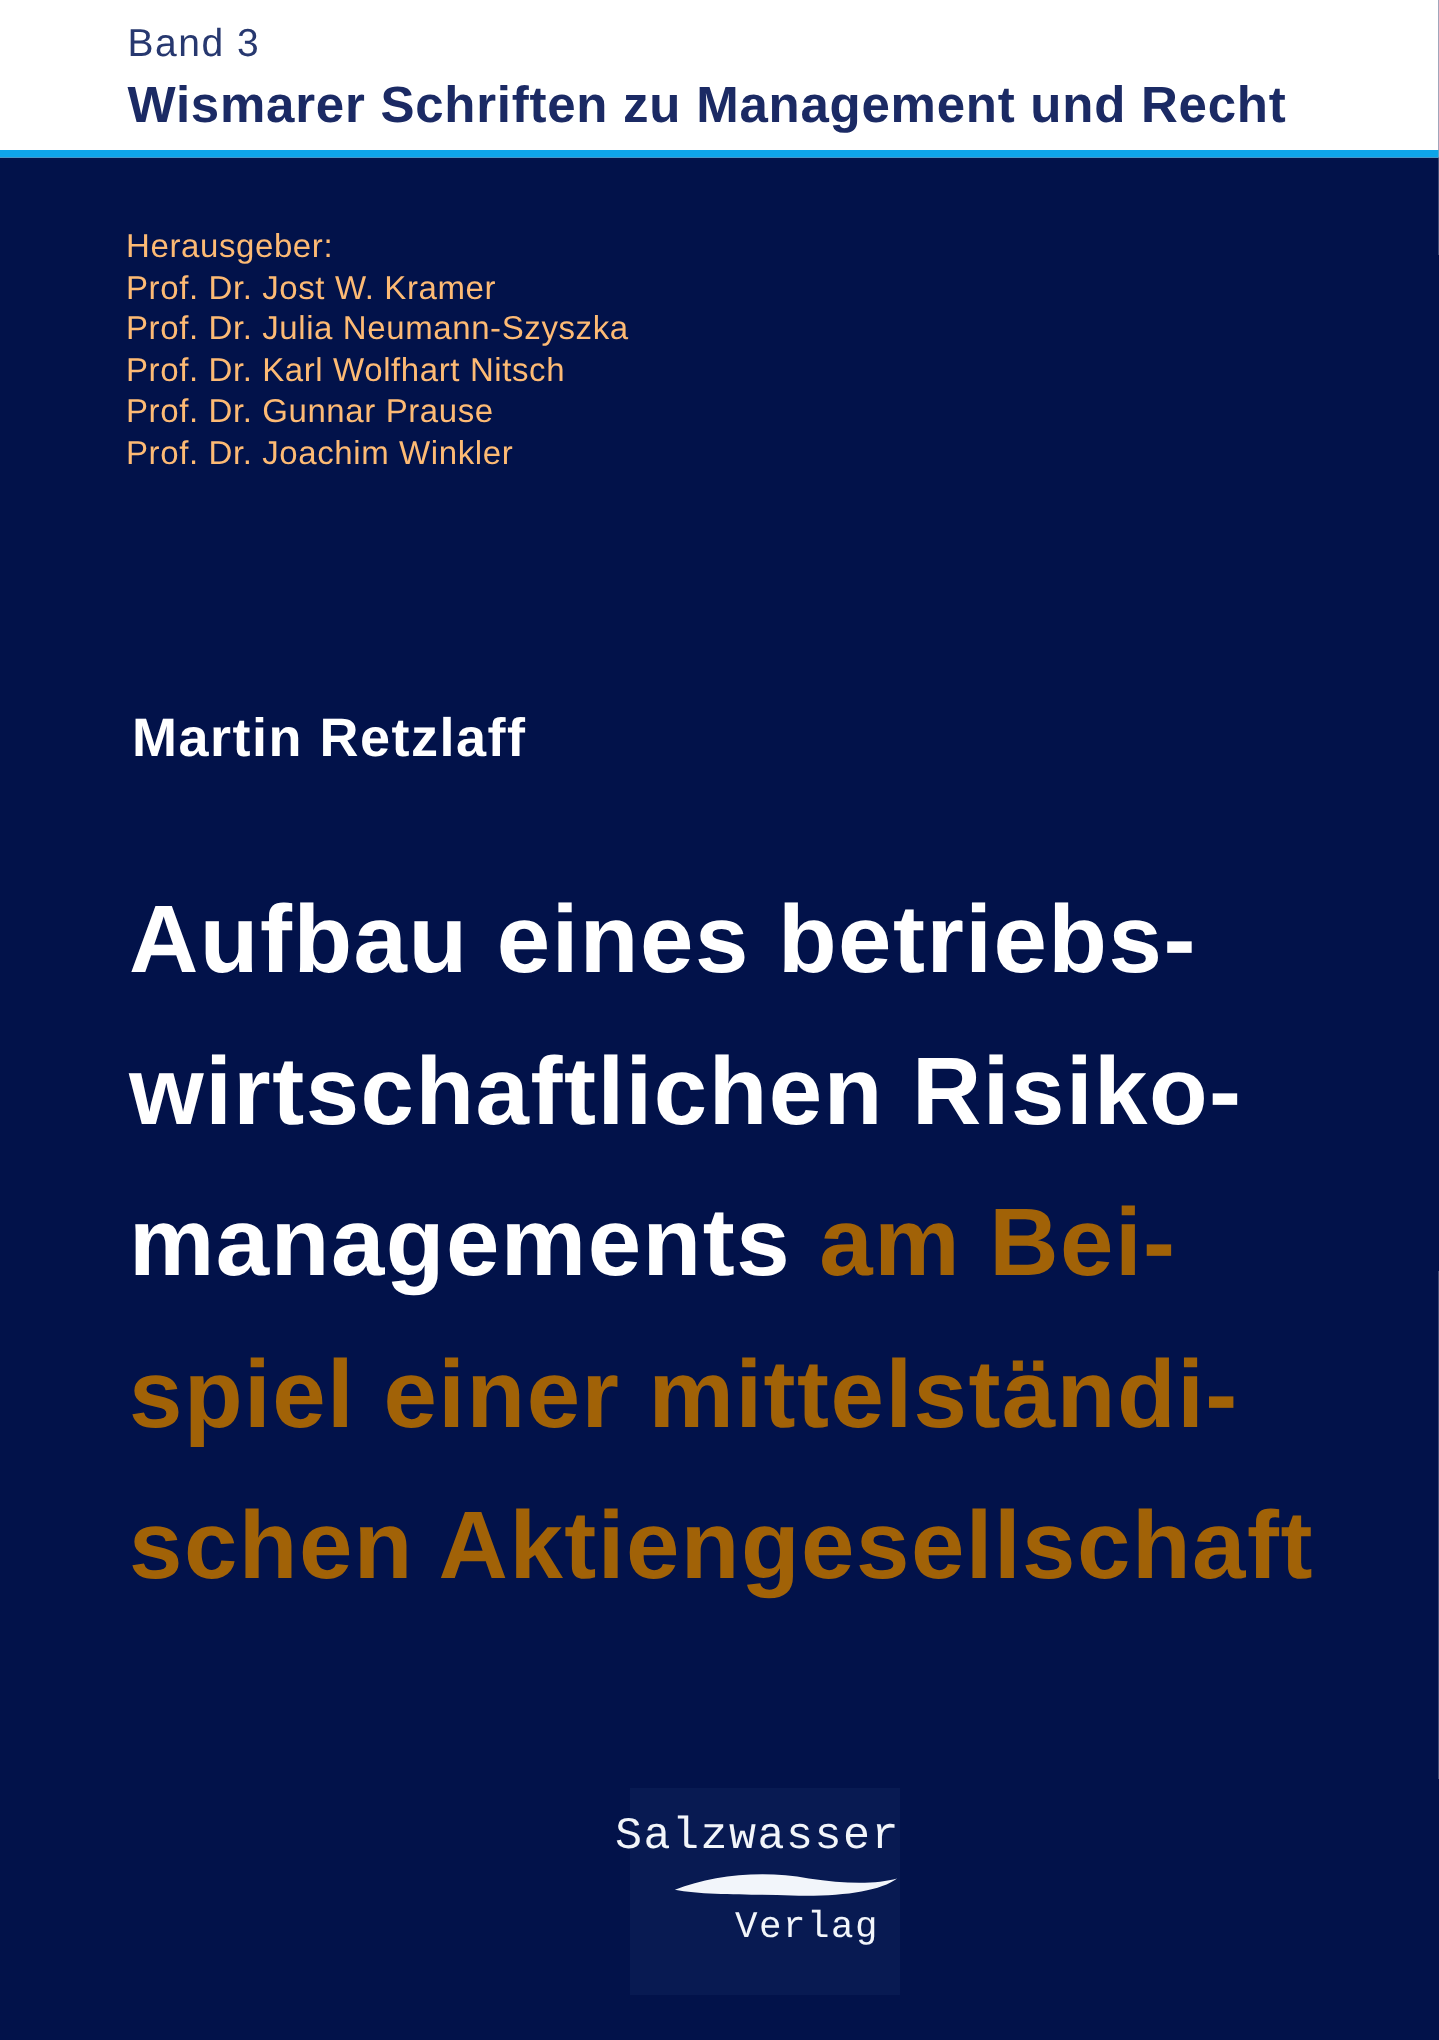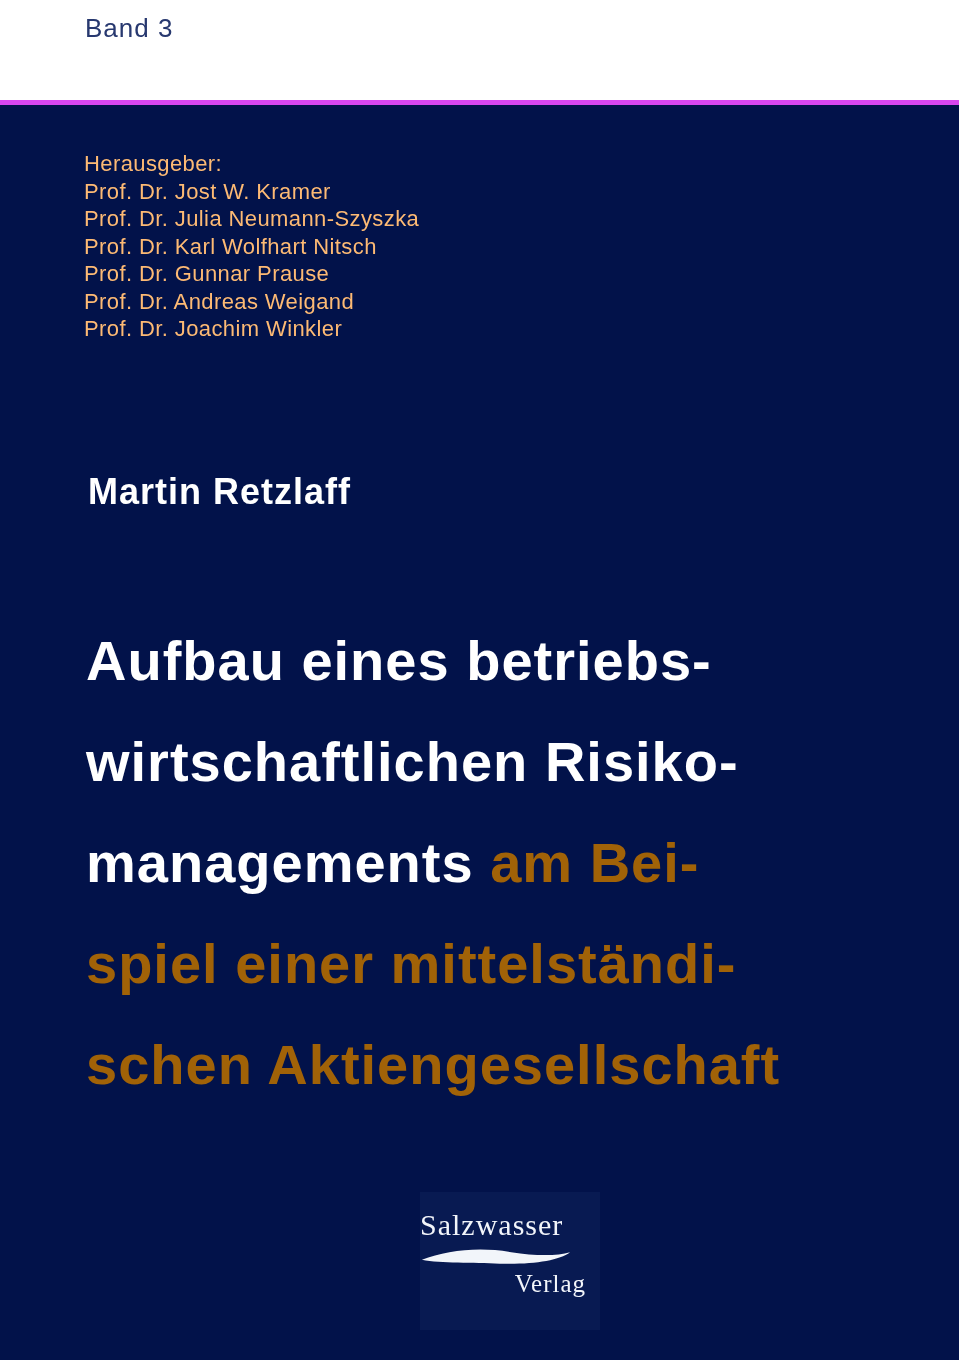--- a/index.html
+++ b/index.html
@@ -12,21 +12,21 @@
     position: relative;
     width: 959px; height: 1360px;
     background: #02124a;
   }
 
   
   .series-band {
     position: absolute; top: 0; left: 0; right: 0;
     height: 100px;
     background: #ffffff;
-    border-bottom: 5px solid #d946ef;
+    border-bottom: 5px solid #0ea5e9;
     padding-left: 85px;
     box-sizing: content-box;
   }
   .series-band .band-number {
     margin-top: 13px;
     font-size: 26px;
     letter-spacing: 1px;
     color: #27386f;
   }
   .series-band .band-title {
@@ -51,39 +51,39 @@
   .author {
     position: absolute; left: 88px; top: 471px;
     color: #ffffff;
     font-size: 36px;
     font-weight: bold;
     letter-spacing: 1px;
   }
 
   
   .title {
-    position: absolute; left: 86px; top: 610px;
+    position: absolute; left: 86px; top: 576px;
     width: 860px;
     margin: 0;
-    font-size: 56px;
+    font-size: 64px;
     font-weight: bold;
     line-height: 101px;
     letter-spacing: 1px;
     white-space: nowrap;
   }
   .title .seg-white { color: #ffffff; }
   .title .seg-gray  { color: #a16207; }
 
   
   .logo {
     position: absolute; left: 420px; top: 1192px;
     width: 180px; height: 138px;
     background: #081a52;
-    display: flex; flex-direction: column; align-items: flex-start;
-    font-family: Liberation Serif, serif;
+    display: flex; flex-direction: column; align-items: flex-end;
+    font-family: Liberation Mono, monospace;
     color: #f2f5fa;
   }
   .logo .logo-name {
     margin-top: 16px;
     font-size: 30px;
     letter-spacing: 1px;
   }
   .logo .wave { margin: 3px 0 1px 0; }
   .logo .logo-type {
     font-size: 25px;
@@ -92,30 +92,30 @@
     margin-right: 14px;
   }
 </style>
 </head>
 <body>
 
 <div class="cover">
 
   <header class="series-band">
     <div class="band-number">Band 3</div>
+    <div class="band-title">Wismarer Schriften zu Management und Recht</div>
   </header>
 
   <section class="editors">
     <div>Herausgeber:</div>
     <ul id="editors-list">
         <li>Prof. Dr. Jost W. Kramer</li>
         <li>Prof. Dr. Julia Neumann-Szyszka</li>
         <li>Prof. Dr. Karl Wolfhart Nitsch</li>
         <li>Prof. Dr. Gunnar Prause</li>
-        <li>Prof. Dr. Andreas Weigand</li>
         <li>Prof. Dr. Joachim Winkler</li>
       </ul>
   </section>
 
   <div class="author">Martin Retzlaff</div>
 
   <h1 class="title" id="title-block">
       <div class="title-line"><span class="seg-white">Aufbau eines betriebs-</span></div>
       <div class="title-line"><span class="seg-white">wirtschaftlichen Risiko-</span></div>
       <div class="title-line"><span class="seg-white">managements </span><span class="seg-gray">am Bei-</span></div>

